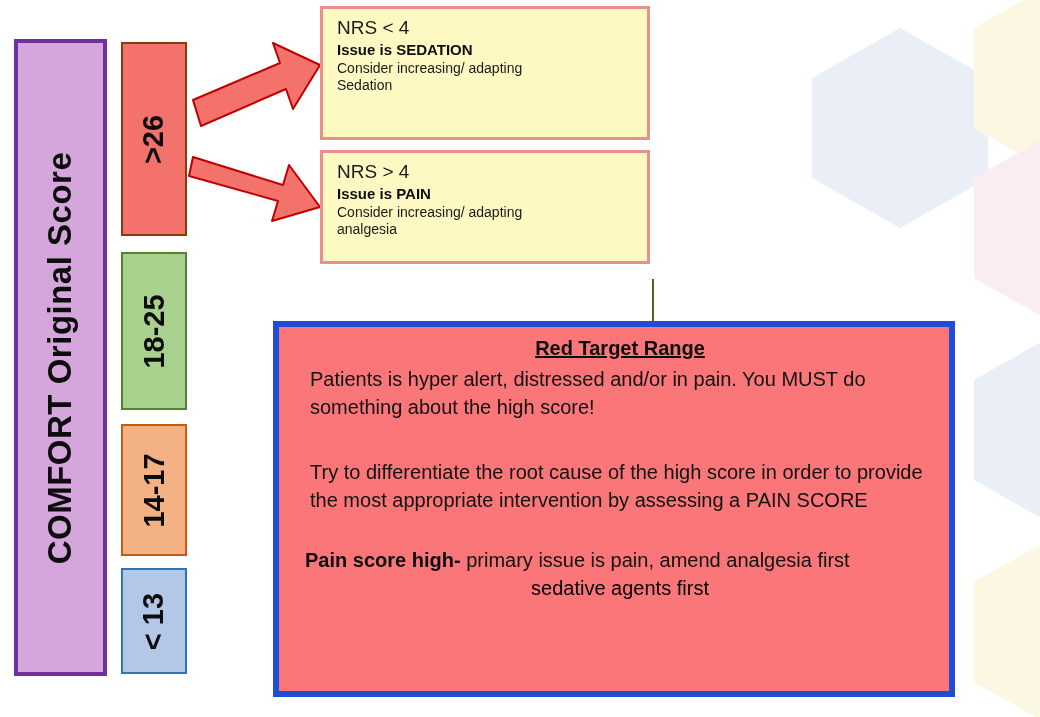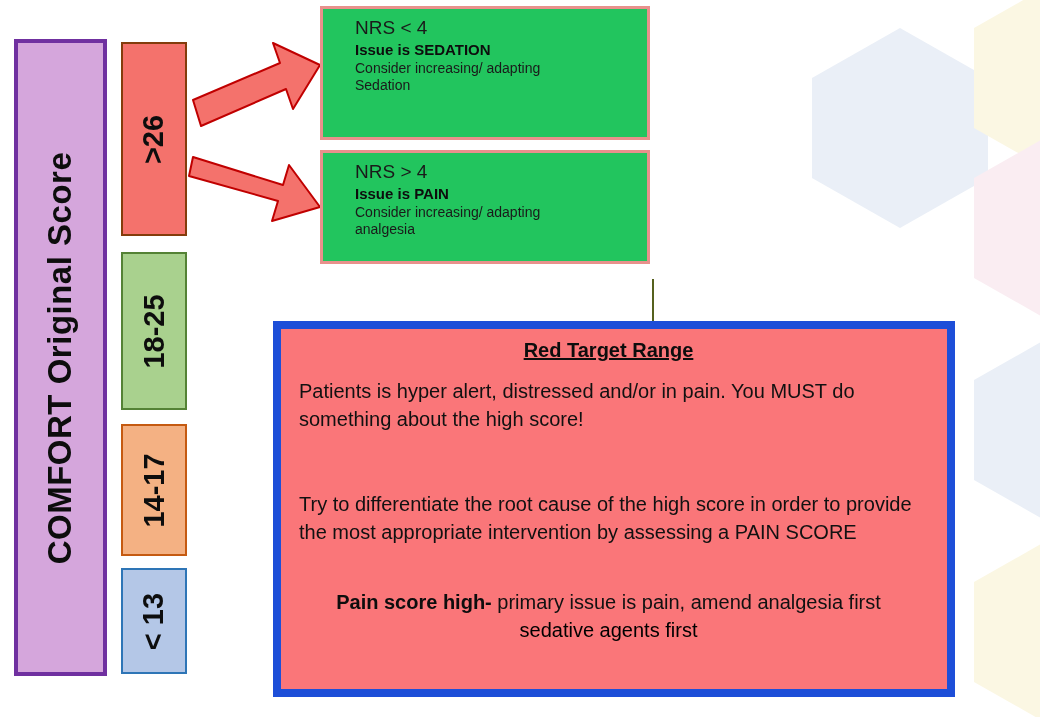--- a/index.html
+++ b/index.html
@@ -52,24 +52,24 @@
   .band-orange{top:424px; height:132px; background:#F4B183; border:2px solid #C55A11;}
   .band-blue  {top:568px; height:106px; background:#B4C7E7; border:2px solid #2E75B6;}
 
   
   .arrows{position:absolute;left:185px;top:35px;width:145px;height:215px;z-index:3;}
 
   
   .nrs-box{
     position:absolute;
     left:320px;width:330px;
-    background:#22c55e;
+    background:#fef9c3;
     border:3px solid #E8918C;
     box-sizing:border-box;
-    padding:6px 12px 4px 32px;
+    padding:6px 12px 4px 14px;
     z-index:4;
   }
   .nrs-1{top:6px;height:134px;}
   .nrs-2{top:150px;height:114px;}
   .nrs-head{font-size:19px;color:#1a1a1a;line-height:1.32;}
   .nrs-strong{font-size:15px;font-weight:bold;color:#0d0d0d;line-height:1.32;}
   .nrs-body{font-size:14px;color:#1a1a1a;line-height:1.25;}
 
   
   .connector{
@@ -77,37 +77,37 @@
     width:2px;height:43px;
     background:#56611E;z-index:2;
   }
 
   
   .red-panel{
     position:absolute;
     left:273px;top:321px;
     width:682px;height:376px;
     background:#FA7679;
-    border:8px solid #1d4ed8;
+    border:6px solid #1d4ed8;
     box-sizing:border-box;
-    padding:8px 14px 6px 3px;
+    padding:8px 14px 6px 26px;
     z-index:4;
   }
   .red-title{
     text-align:center;
     font-size:20px;font-weight:bold;color:#0d0d0d;
     text-decoration:underline;
     margin:2px 0 3px 0;
   }
   .red-para{
     font-size:20px;color:#111111;line-height:1.42;
-    margin:15px;
+    margin:5px;
   }
   .red-gap{height:26px;}
-  .red-line{font-size:20px;color:#111111;line-height:1.42;text-align:center;}
+  .red-line{font-size:20px;color:#111111;line-height:1.42;}
   .red-line b{font-weight:bold;color:#0d0d0d;}
   .red-center{text-align:center;font-size:20px;color:#000000;line-height:1.42;}
 </style>
 </head>
 <body>
 
 <div id="stage">
 
   <svg class="hexlayer" viewBox="0 0 1040 717" xmlns="http://www.w3.org/2000/svg">
 

